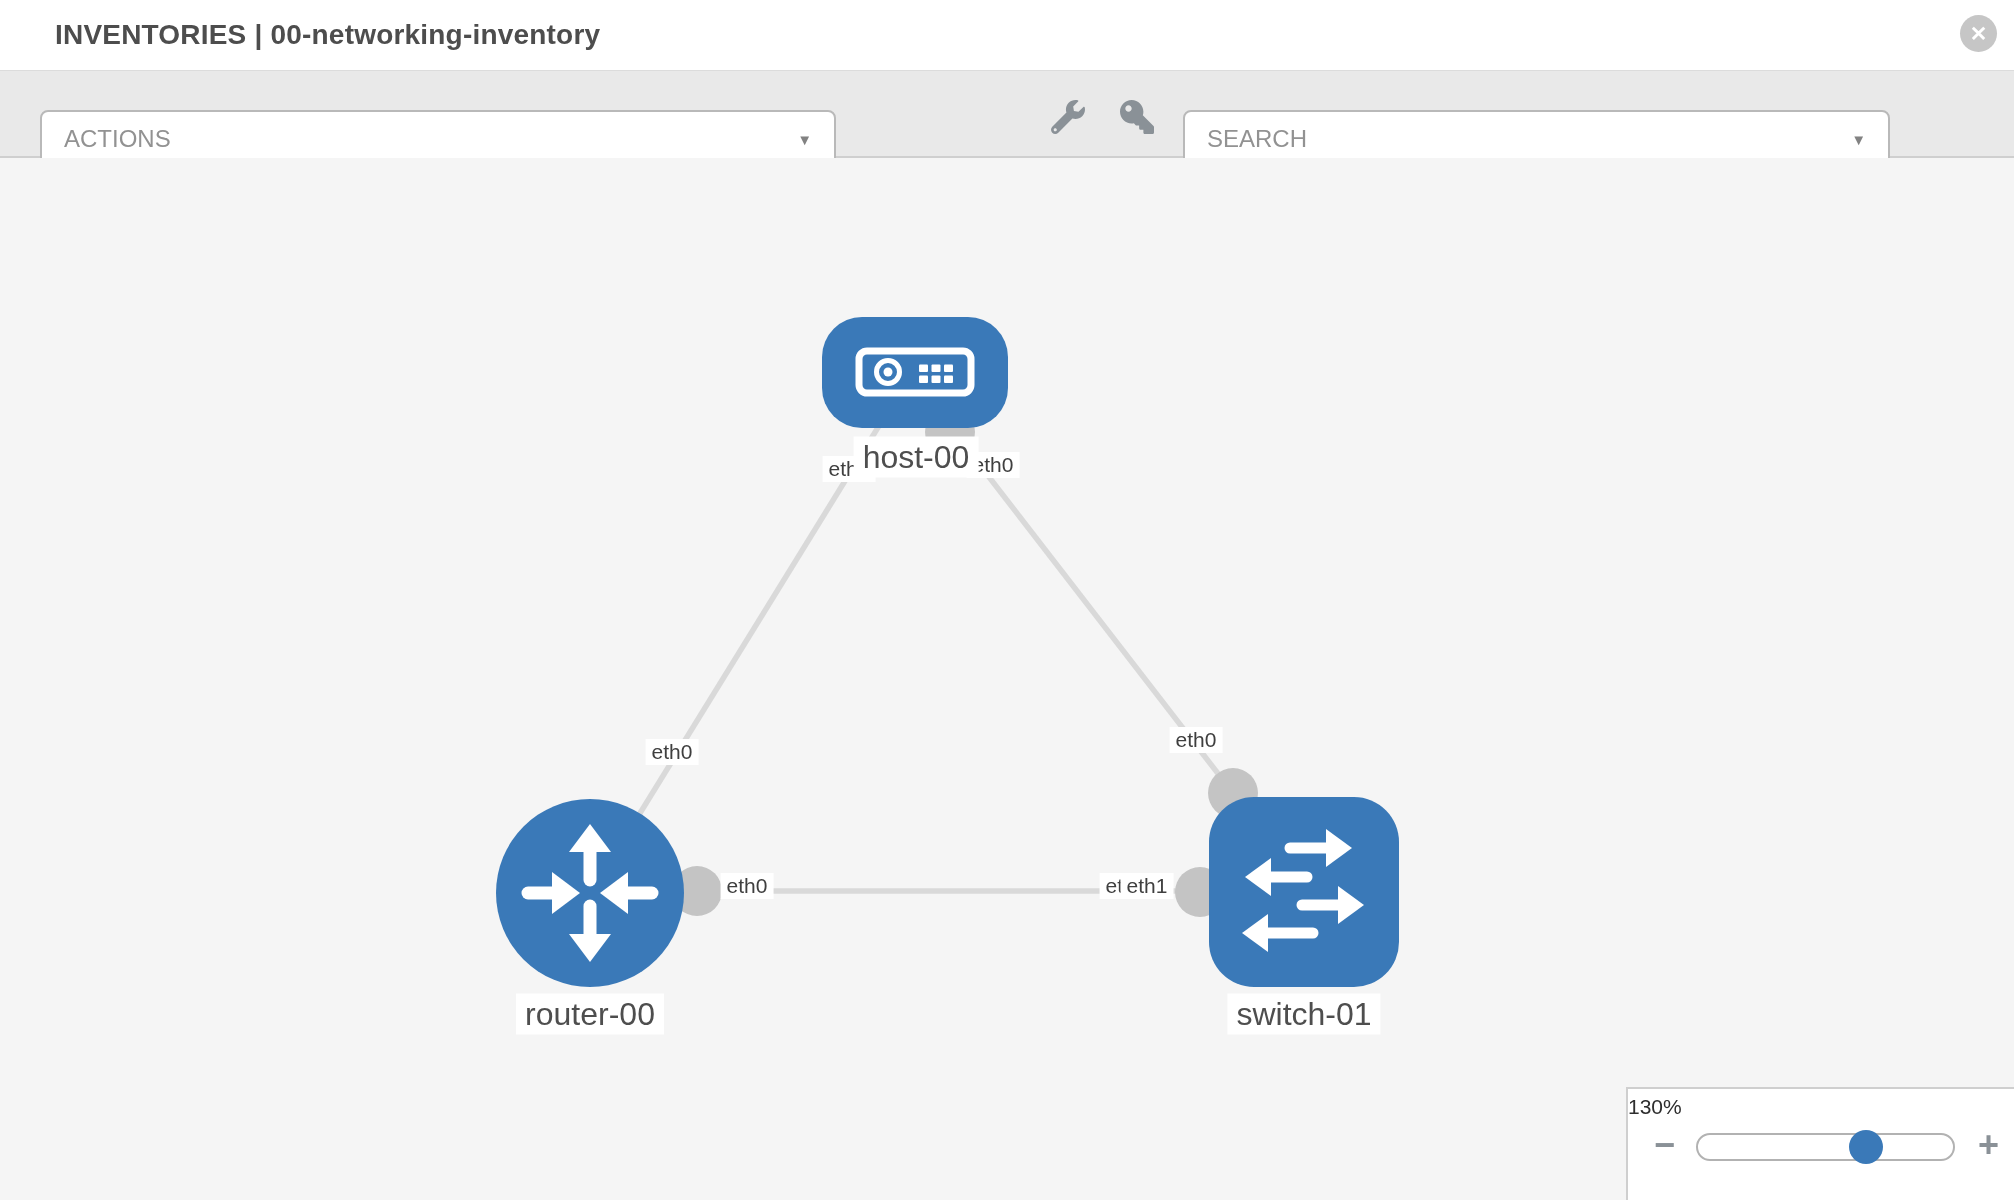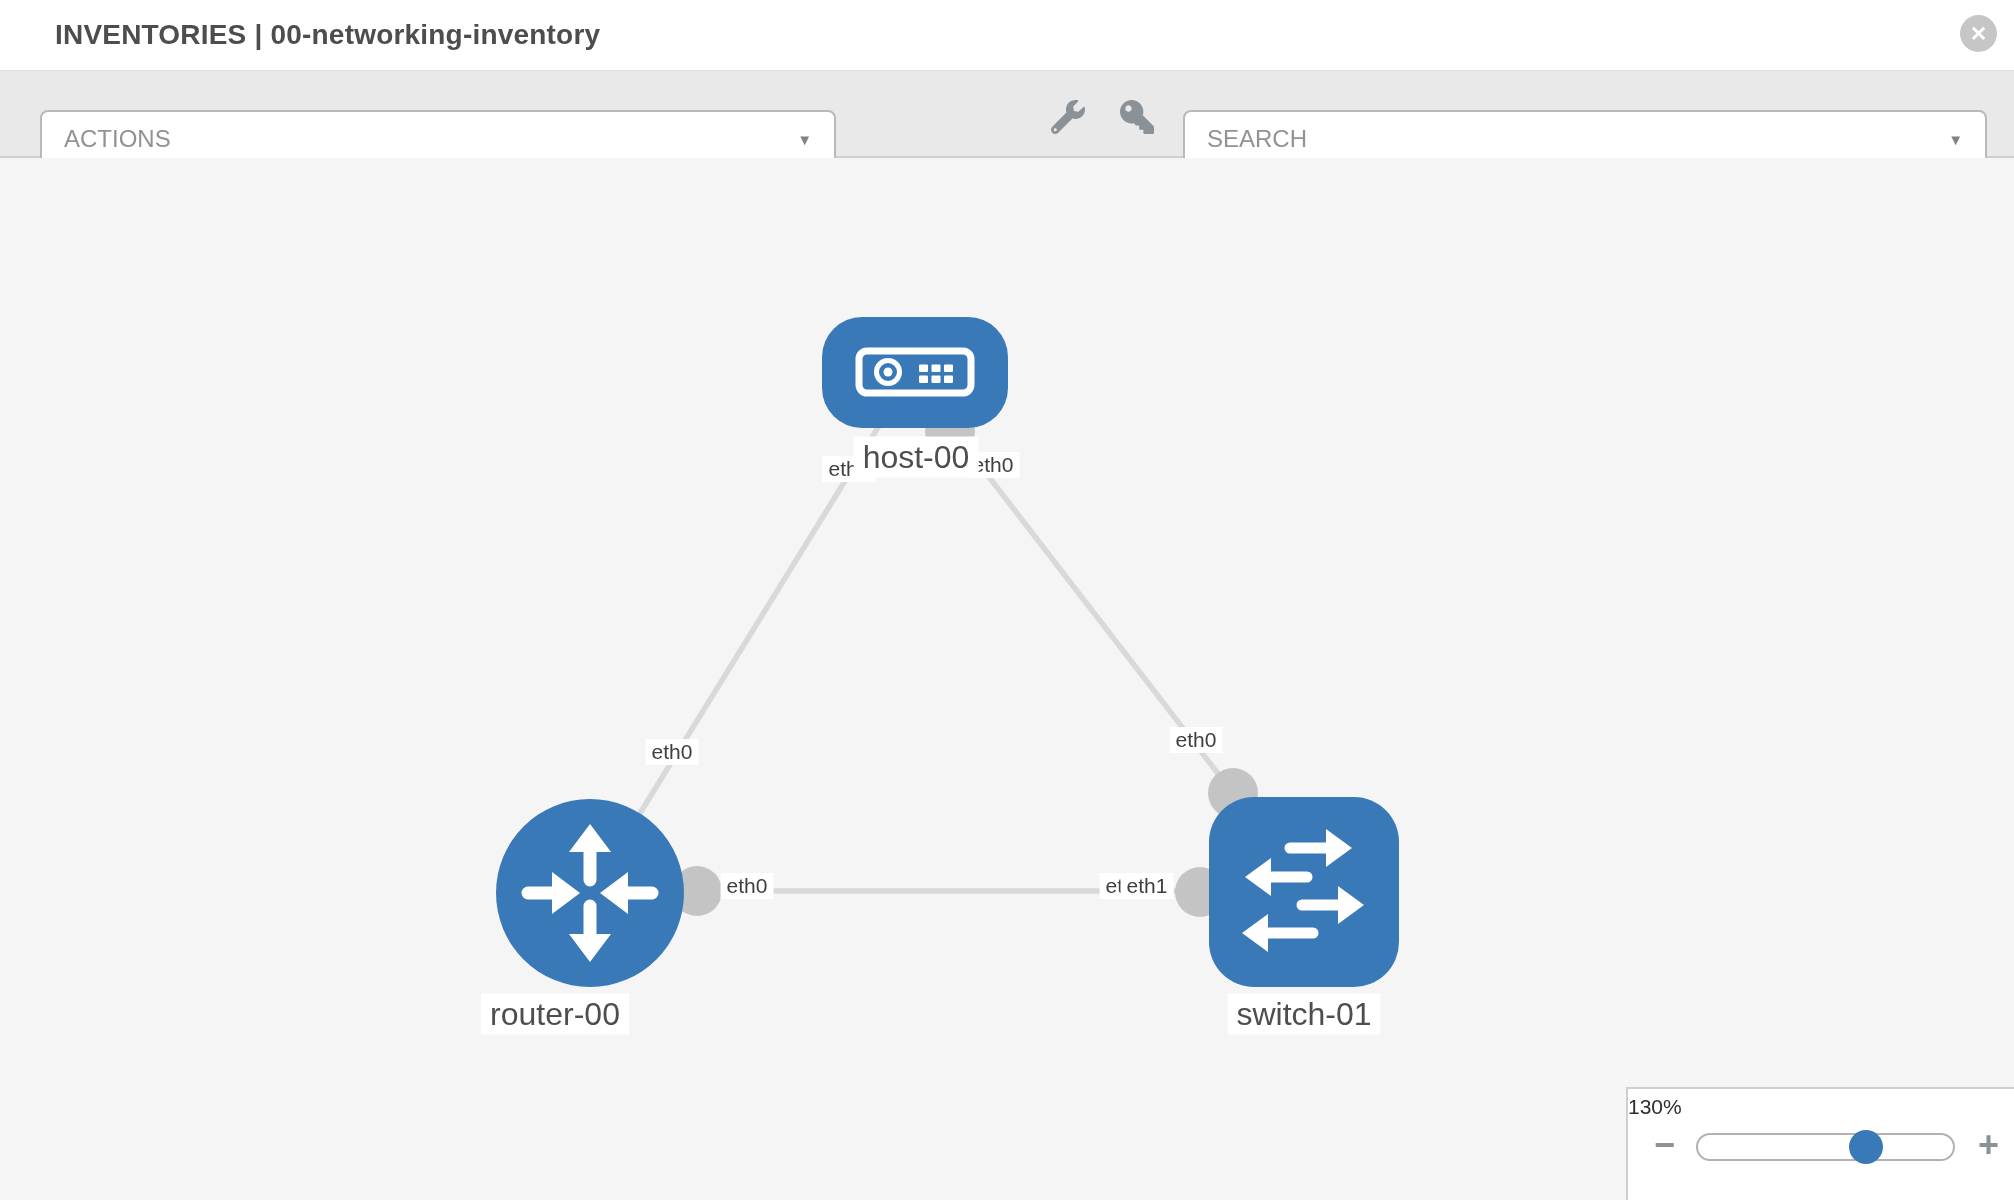--- a/index.html
+++ b/index.html
@@ -35,21 +35,21 @@
     position:absolute;left:0;top:70px;width:2014px;height:88px;
     background:var(--toolbar_bg);border-top:1px solid #dcdcdc;border-bottom:2px solid #cfcfcf;
   }
   .dropdown{
     position:absolute;top:15px;height:58px;background:#fff;
     border:2px solid #b9b9b9;border-radius:8px;display:flex;align-items:center;
     padding:0 22px;color:var(--muted_text);font-size:24px;cursor:pointer;margin-top:24px;
   }
   .dropdown .caret{margin-left:auto;font-size:15px;color:#828282;}
   .dd-actions{left:40px;width:796px;}
-  .dd-search{left:1183px;width:804px;}
+  .dd-search{left:1183px;width:707px;}
   .tool-icon{position:absolute;top:29px;width:34px;height:34px;cursor:pointer;}
   .tool-icon.wrench{left:1051px;}
   .tool-icon.key{left:1120px;}
   .tool-icon svg{width:100%;height:100%;fill:var(--icon_gray);}
   
   .canvas{
     position:absolute;left:0;top:158px;width:2014px;height:1042px;
     background:var(--canvas_bg);overflow:hidden;
   }
   .canvas svg.topo{position:absolute;left:0;top:0;}
@@ -186,21 +186,21 @@
 
   <div class="chip iface" style="left:849px;top:311px;">eth0</div>
   <div class="chip iface" style="left:993px;top:307px;">eth0</div>
   <div class="chip iface" style="left:672px;top:594px;">eth0</div>
   <div class="chip iface" style="left:1196px;top:582px;">eth0</div>
   <div class="chip iface" style="left:747px;top:728px;">eth0</div>
   <div class="chip iface under" style="left:1126px;top:728px;">eth1</div>
   <div class="chip iface over" style="left:1147px;top:728px;">eth1</div>
 
   <div class="chip node-label" style="left:916px;top:299px;">host-00</div>
-  <div class="chip node-label" style="left:555px;top:856px;">router-00</div>
+  <div class="chip node-label" style="left:590px;top:856px;">router-00</div>
   <div class="chip node-label" style="left:1304px;top:856px;">switch-01</div>
 </div>
 
 <div class="zoom-panel">
   <div class="zoom-level">130%</div>
   <div class="zoom-btn zoom-out">
     <span>−</span>
   </div>
   <div class="zoom-track">
     <div class="zoom-handle"></div>

